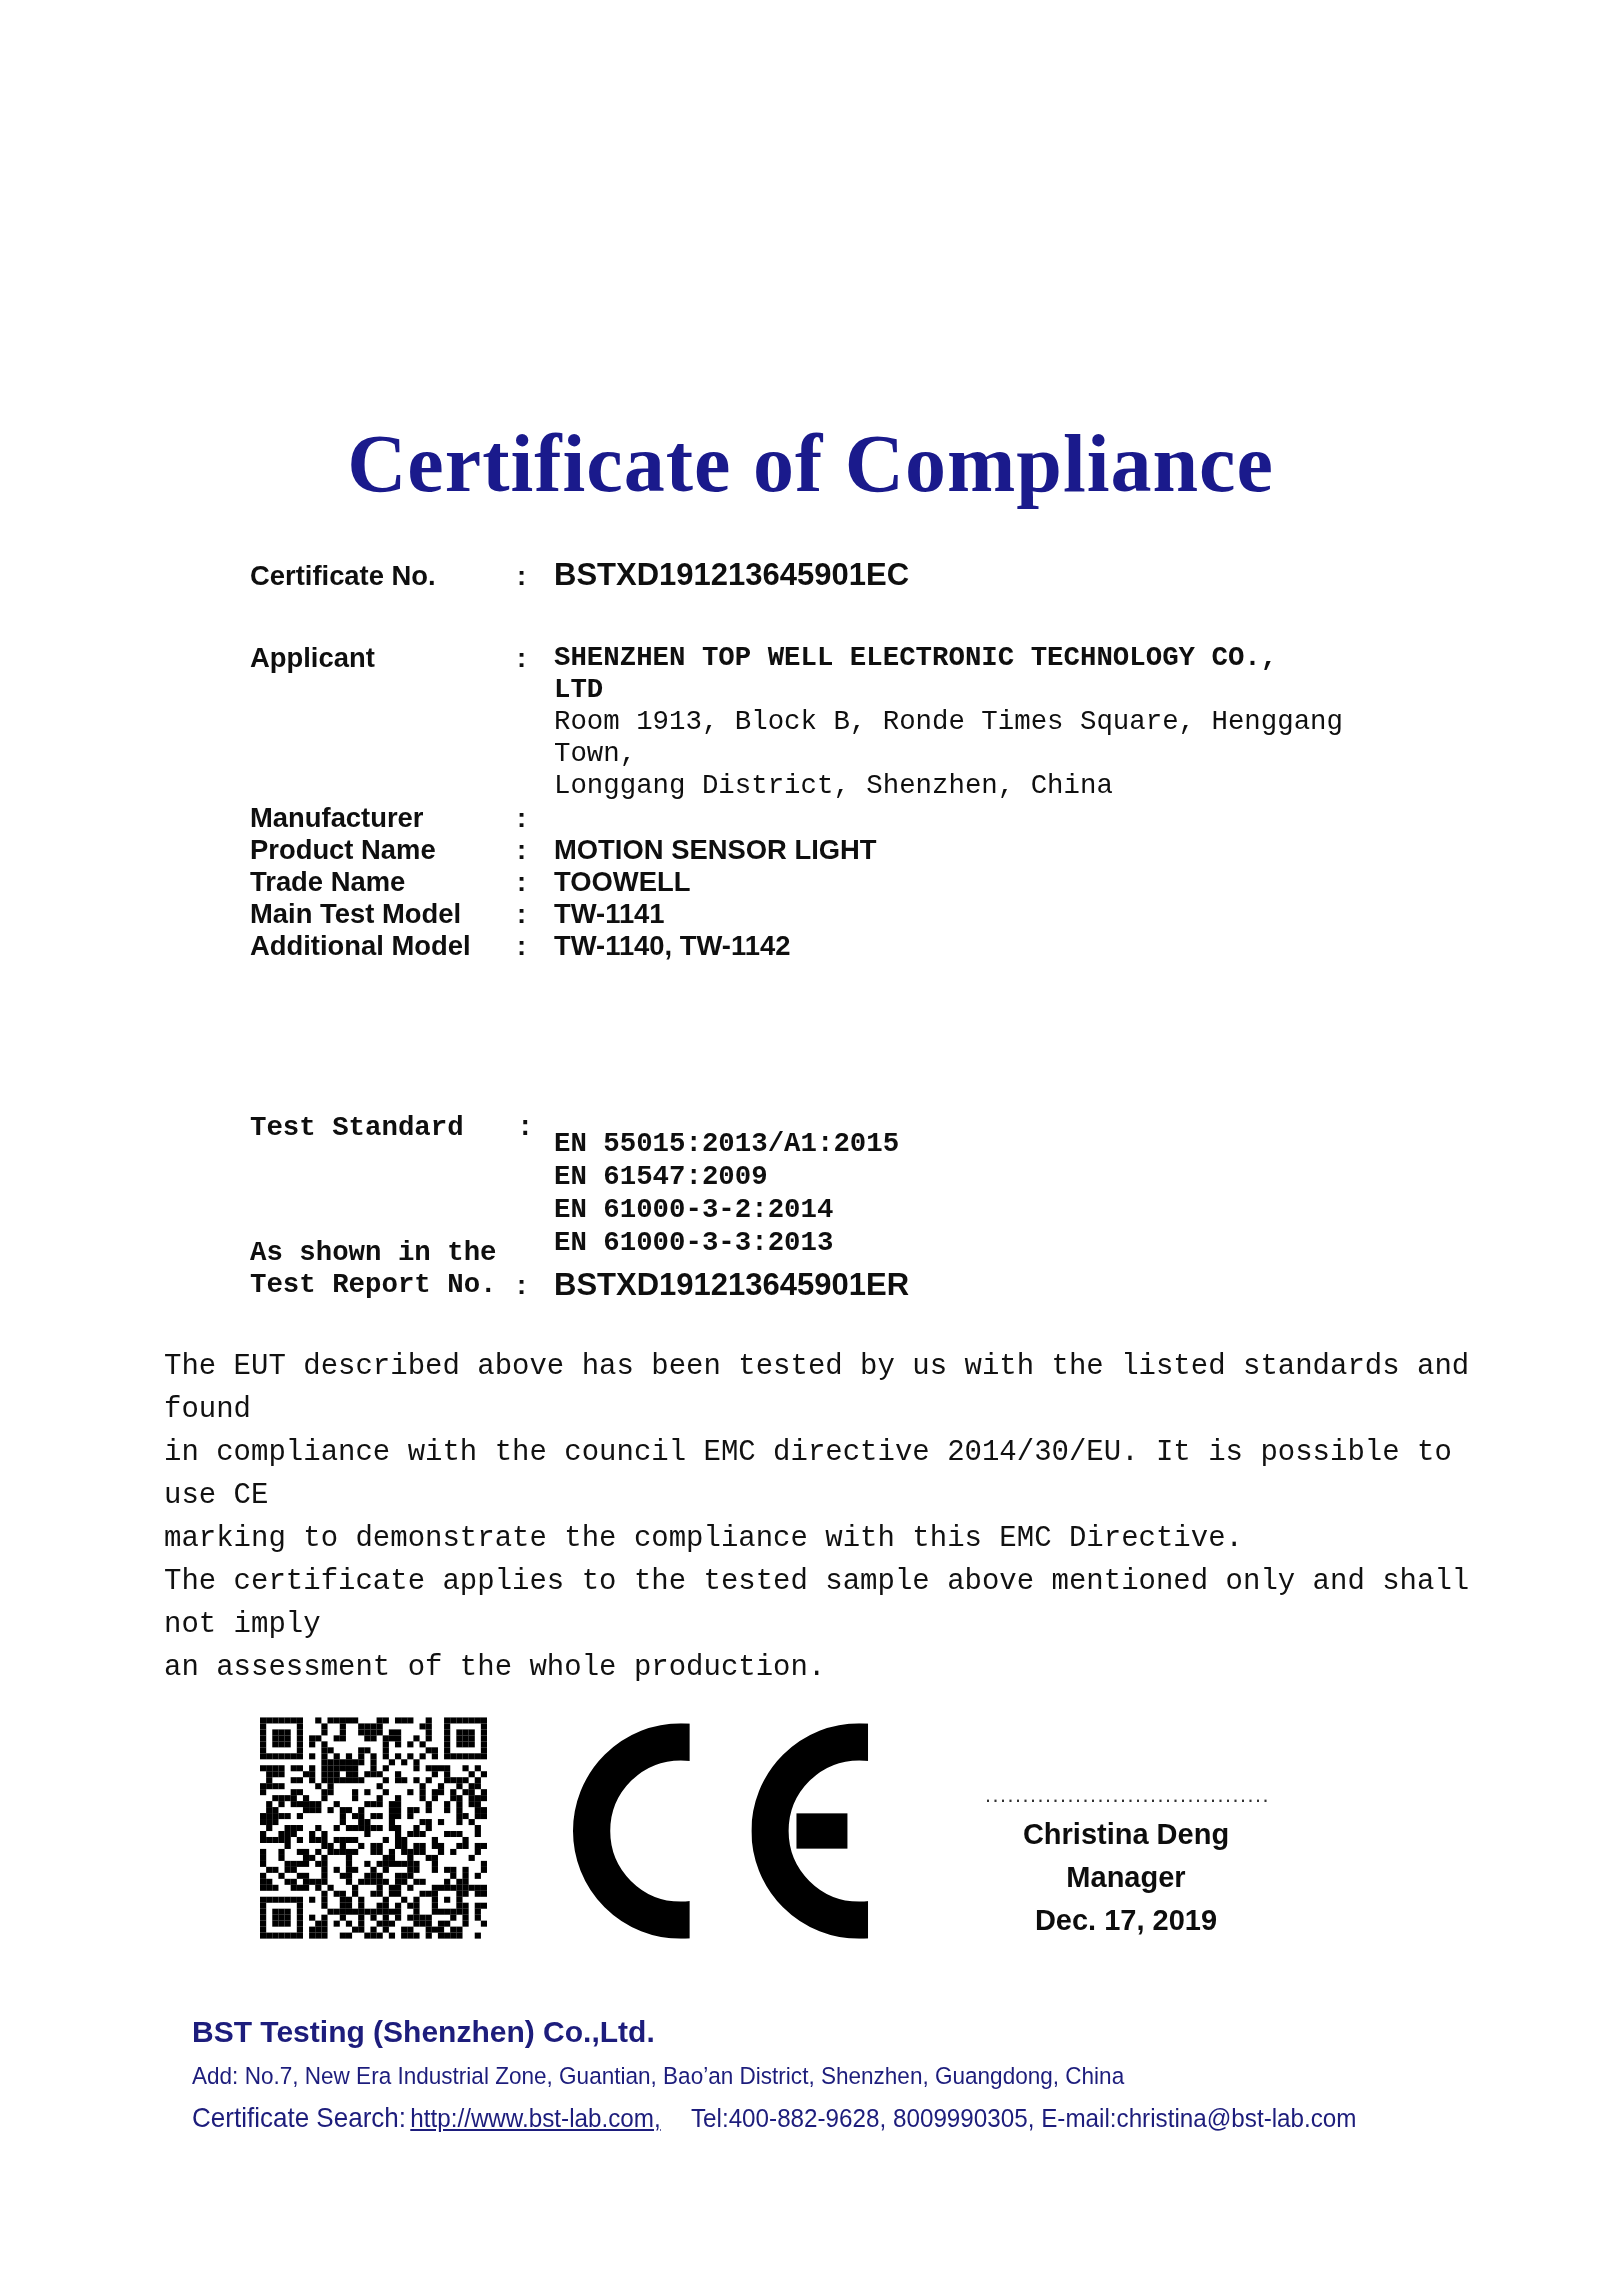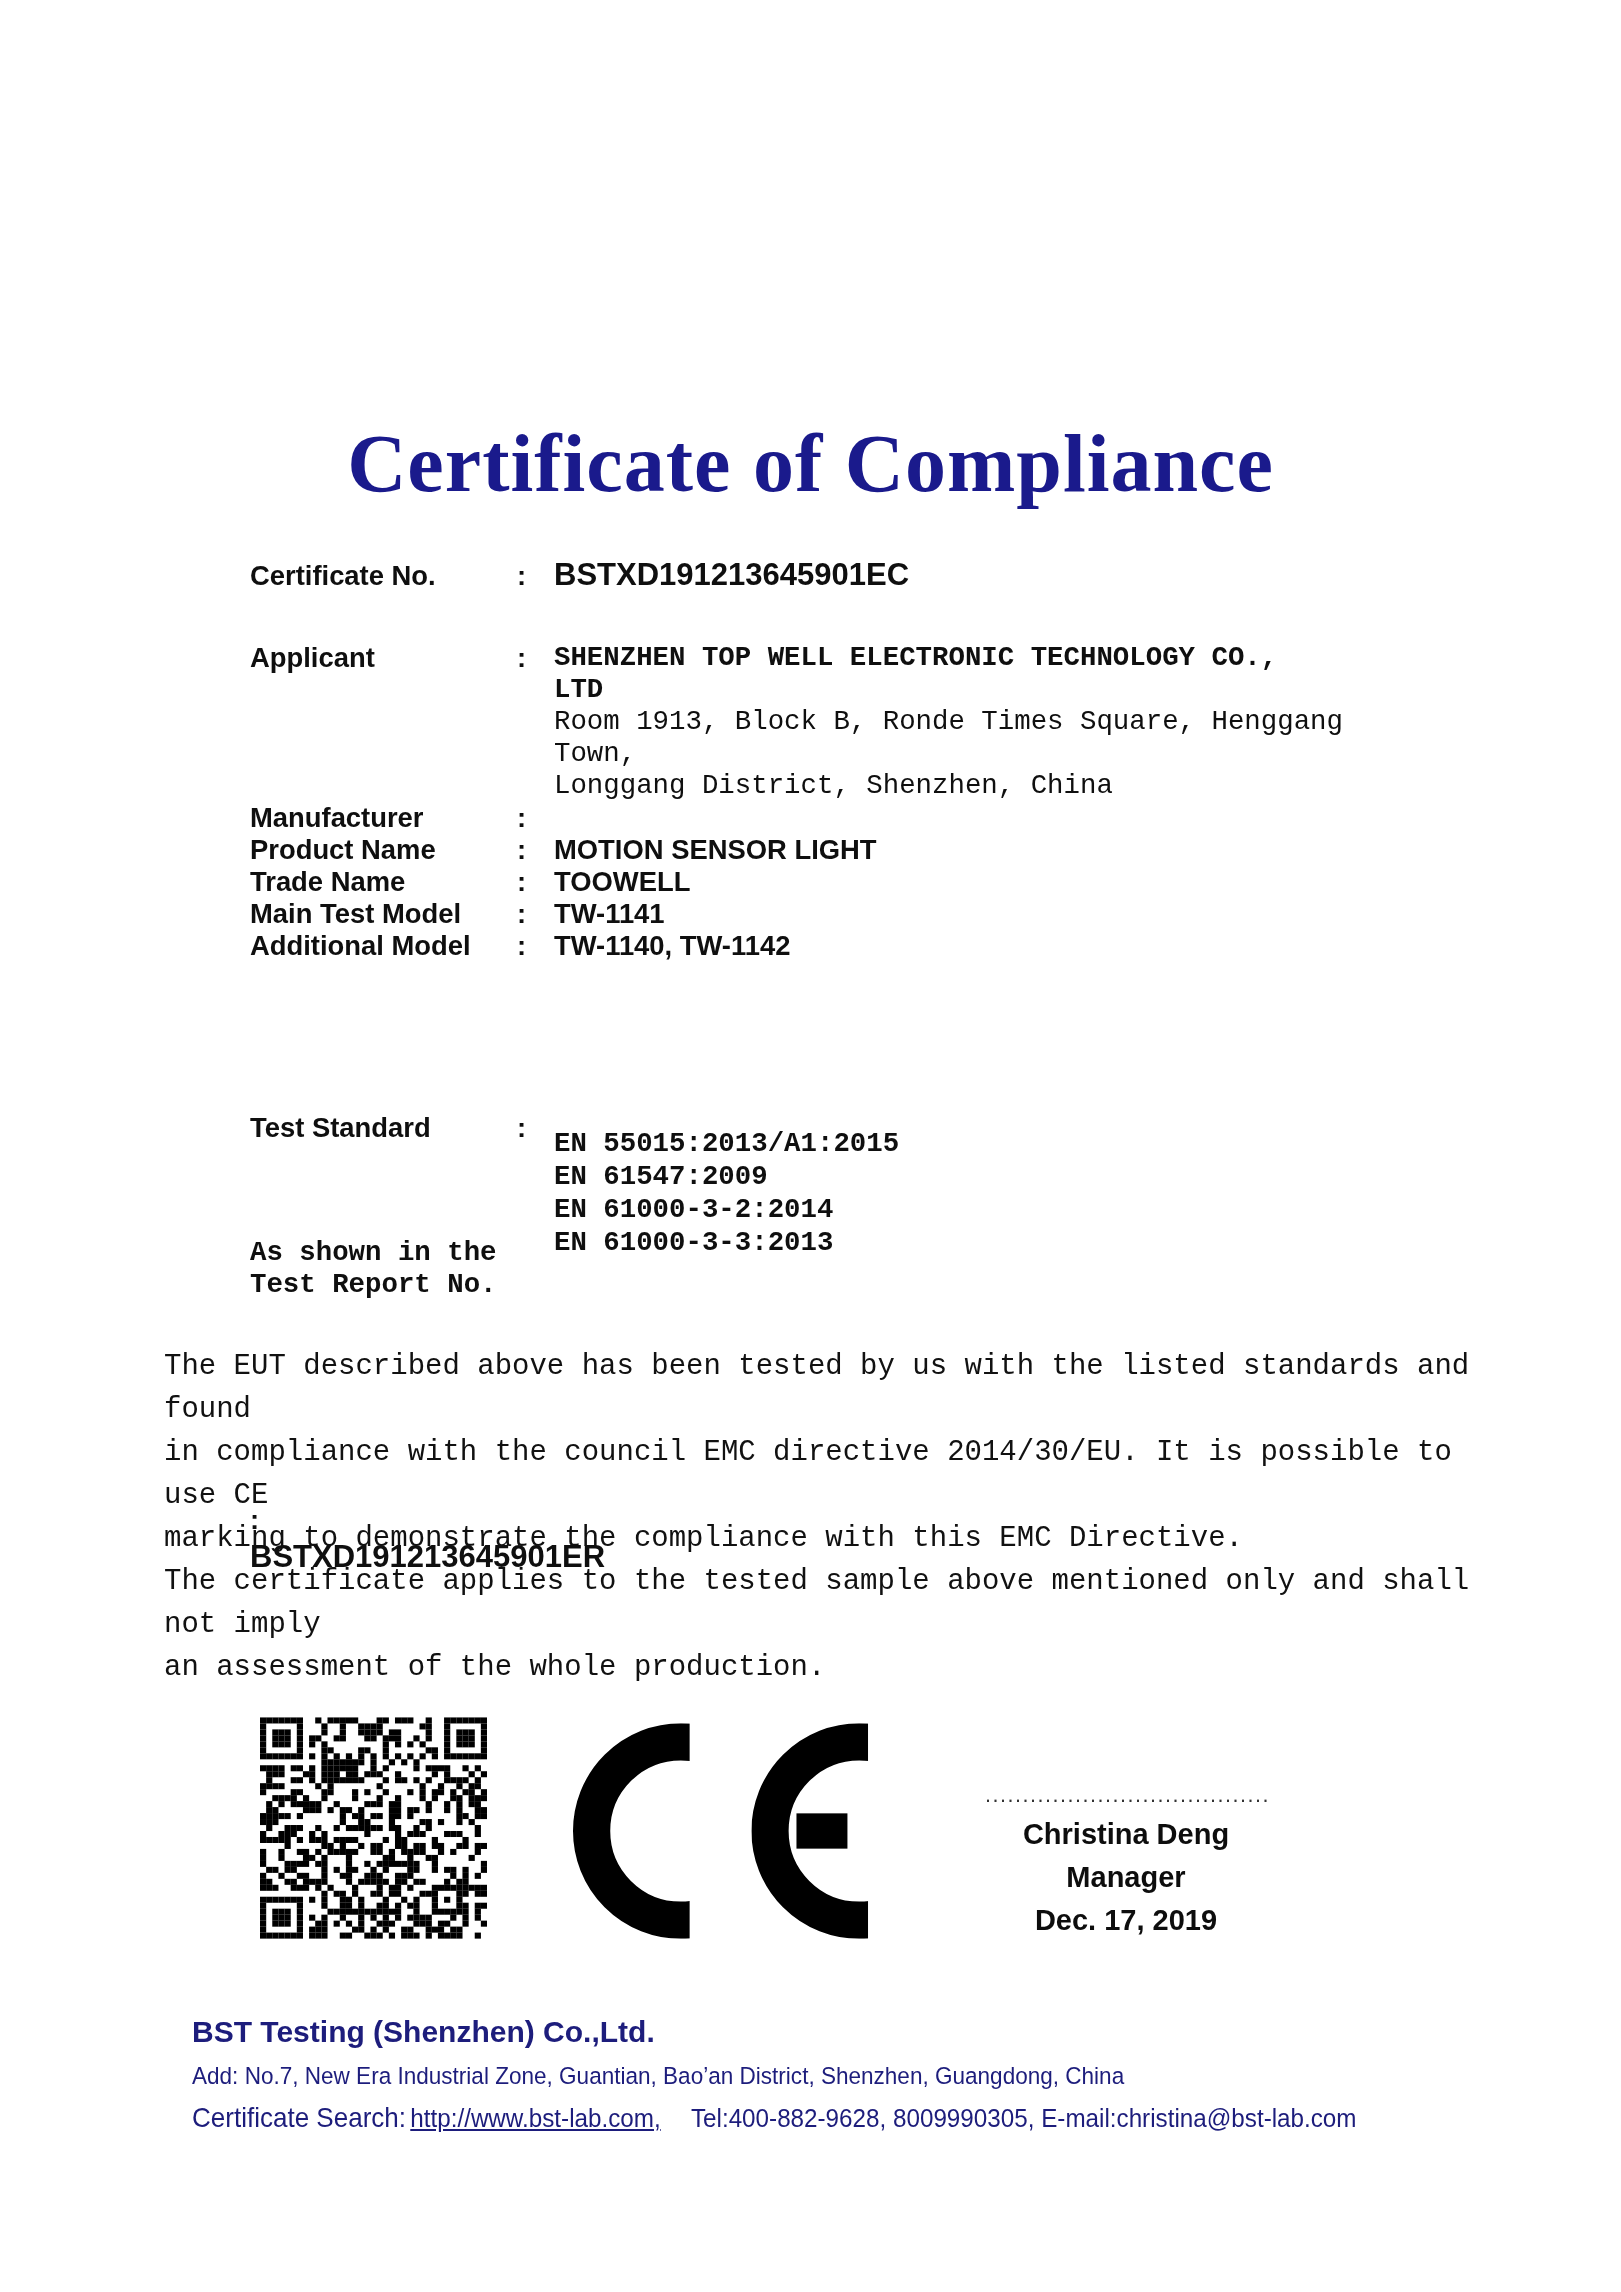--- a/index.html
+++ b/index.html
@@ -23,37 +23,37 @@
     font-size:82px;
     line-height:1.05;
     letter-spacing:1px;
     color:#1a1a8c;
   }
 
   
   .detail-block{position:absolute; left:250px; width:1157px;}
   .drow{display:flex; align-items:flex-start;}
   .drow.baseline{align-items:baseline;}
-  .drow.centered{align-items:flex-start;flex-direction:column;}
+  .drow.centered{align-items:flex-end;}
   .dlabel{
     flex:0 0 267px; width:267px;
     font-weight:bold; font-size:27.4px; line-height:32px;
   }
   .dcolon{
     flex:0 0 37px; width:37px;
     font-weight:bold; font-size:27.4px; line-height:32px;
   }
   .dvalue{
     flex:1 1 auto;
     font-weight:bold; font-size:27.4px; line-height:32px;
   }
   .dvalue .addr{font-weight:normal;}
   .big-number{font-size:31px; line-height:32px;}
   .std-lines{line-height:33px;margin-top:16px;}
-  #row-standard .dlabel, #row-standard .dcolon{line-height:33px;}
+  #row-standard .dlabel, #row-standard .dcolon{line-height:33px;font-family:Liberation Mono, monospace;}
 
   
   .body-par{
     position:absolute; left:164px; top:1345px; width:1333px;
     font-size:29px; line-height:43px; color:#111;
   }
 
   
   .qr{position:absolute; left:260px; top:1717px; width:227px; height:222px;}
   .qr svg{display:block; width:227px; height:222px; fill:#000;}

